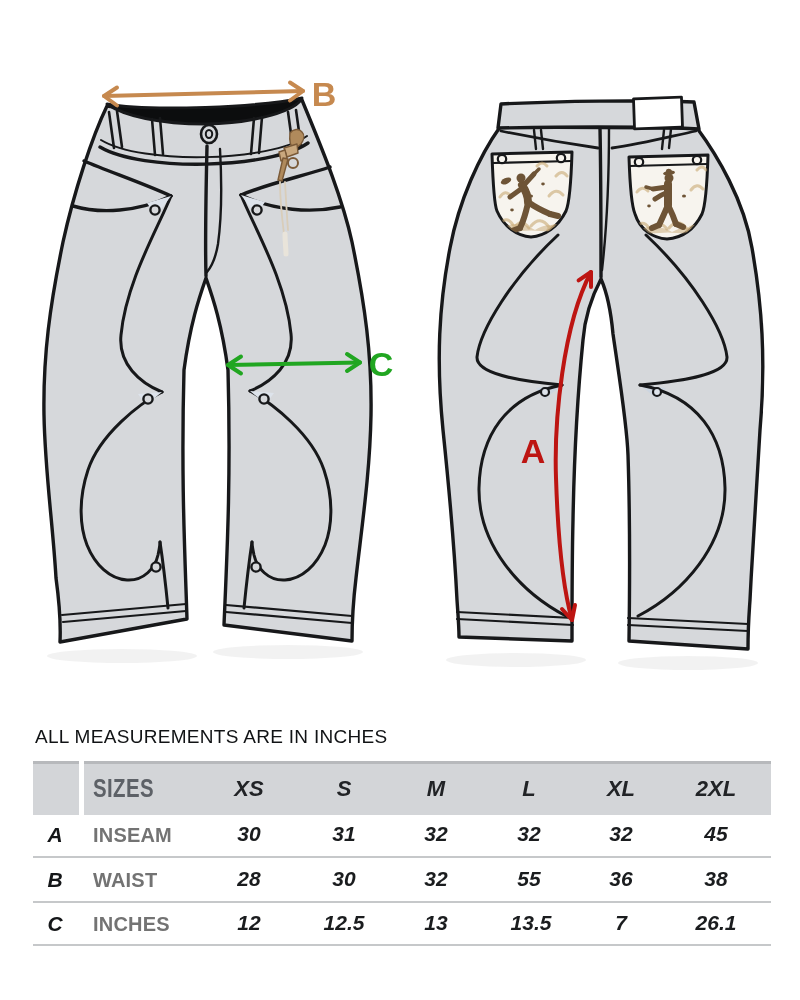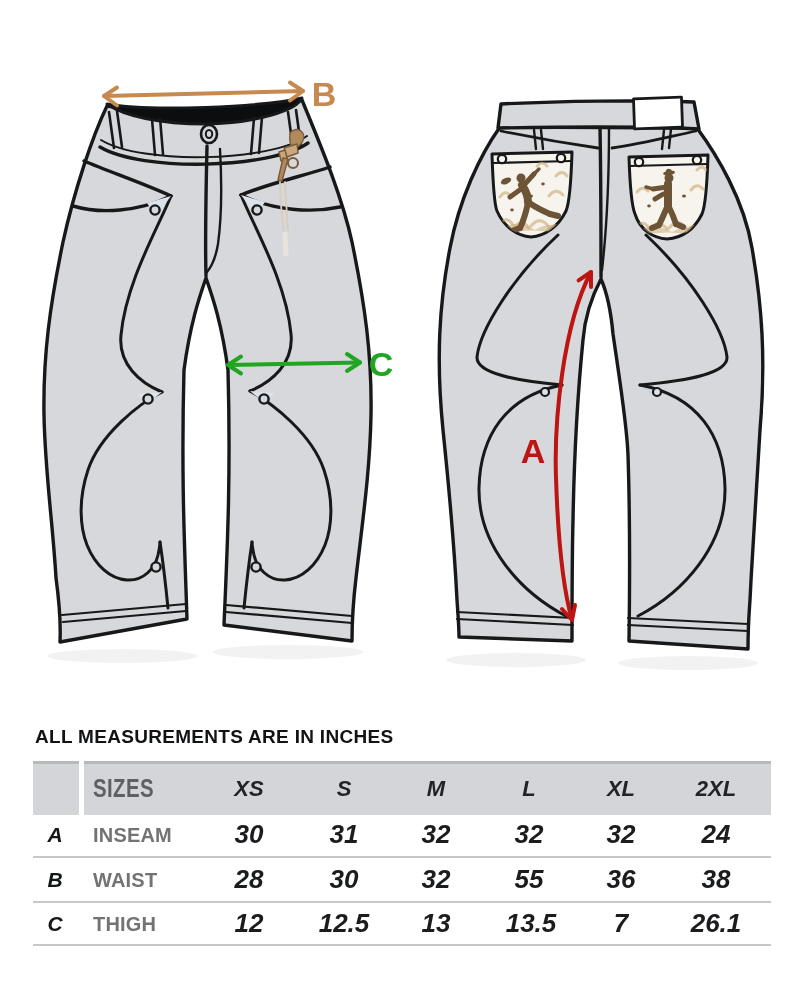--- a/index.html
+++ b/index.html
@@ -3,36 +3,36 @@
 <meta charset="utf-8">
 <style>
   html,body{margin:0;padding:0;}
   body{
     width:800px;height:1000px;background:#ffffff;position:relative;overflow:hidden;
     font-family:"Liberation Sans","DejaVu Sans",sans-serif;
   }
   #diagram{position:absolute;left:0;top:0;}
   .arrow-label{font-weight:bold;font-size:34px;font-family:"Liberation Sans","DejaVu Sans",sans-serif;}
   #note{
-    position:absolute;left:35px;top:726px;font-size:19px;font-weight:bold;color:#111315;
+    position:absolute;left:35px;top:726px;font-size:19px;font-weight:normal;color:#111315;
     letter-spacing:0.3px;
   }
   #size-table{position:absolute;left:0;top:0;width:800px;height:852px;pointer-events:none;}
   #size-table *{pointer-events:auto;}
   .hdr-box{position:absolute;background:#d3d5d8;border-top:3px solid #b7b9bc;box-sizing:border-box;}
   .hdr-letter{left:33px;top:761px;width:46px;height:54px;}
   .hdr-main{left:84px;top:761px;width:687px;height:54px;}
   .cell{position:absolute;transform:translate(-50%,-50%);font-weight:bold;white-space:nowrap;font-style:italic;}
   .sizes-label{position:absolute;left:93px;top:788px;transform:translateY(-50%) scaleX(0.8);transform-origin:left center;
     font-weight:bold;font-size:25.5px;color:#5d6167;letter-spacing:0.5px;}
   .col-head{font-size:22px;color:#212326;}
   .row-letter{font-size:21px;color:#141618;}
   .row-label{position:absolute;transform:translateY(-50%);font-weight:bold;font-size:20px;
     color:#737373;left:93px;letter-spacing:0.2px;}
-  .row-value{font-size:26px;color:#1a1c1e;}
+  .row-value{font-size:21px;color:#1a1c1e;}
   .sep{position:absolute;left:33px;width:738px;height:2px;background:#c6c8ca;}
 </style>
 </head>
 <body>
 
 <svg id="diagram" width="800" height="720" viewBox="0 0 800 720">
   <defs>
     <clipPath id="pocket-left-clip">
       <path d="M492,154 L572,152 C571,185 569,204 566,211 C558,227 545,236 531,237 C517,236 504,227 497,211 C494,204 493,185 492,154 Z"></path>
     </clipPath>
@@ -340,39 +340,39 @@
   <div class="cell col-head" style="left:716px;top:789px">2XL</div>
 
   <div>
     <div class="cell row-letter" style="left:55px;top:835px">A</div>
     <div class="row-label" style="top:835px">INSEAM</div>
     <div class="cell row-value" style="left:249px;top:834px">30</div>
     <div class="cell row-value" style="left:344px;top:834px">31</div>
     <div class="cell row-value" style="left:436px;top:834px">32</div>
     <div class="cell row-value" style="left:529px;top:834px">32</div>
     <div class="cell row-value" style="left:621px;top:834px">32</div>
-    <div class="cell row-value" style="left:716px;top:834px">24</div>
+    <div class="cell row-value" style="left:716px;top:834px">45</div>
   </div>
   <div class="sep" style="top:856px"></div>
 
   <div>
     <div class="cell row-letter" style="left:55px;top:880px">B</div>
     <div class="row-label" style="top:880px">WAIST</div>
     <div class="cell row-value" style="left:249px;top:879px">28</div>
     <div class="cell row-value" style="left:344px;top:879px">30</div>
     <div class="cell row-value" style="left:436px;top:879px">32</div>
     <div class="cell row-value" style="left:529px;top:879px">55</div>
     <div class="cell row-value" style="left:621px;top:879px">36</div>
     <div class="cell row-value" style="left:716px;top:879px">38</div>
   </div>
   <div class="sep" style="top:901px"></div>
 
   <div>
     <div class="cell row-letter" style="left:55px;top:924px">C</div>
-    <div class="row-label" style="top:924px">THIGH</div>
+    <div class="row-label" style="top:924px">INCHES</div>
     <div class="cell row-value" style="left:249px;top:923px">12</div>
     <div class="cell row-value" style="left:344px;top:923px">12.5</div>
     <div class="cell row-value" style="left:436px;top:923px">13</div>
     <div class="cell row-value" style="left:531px;top:923px">13.5</div>
     <div class="cell row-value" style="left:621px;top:923px">7</div>
     <div class="cell row-value" style="left:716px;top:923px">26.1</div>
   </div>
   <div class="sep" style="top:944px"></div>
 </div>
 

